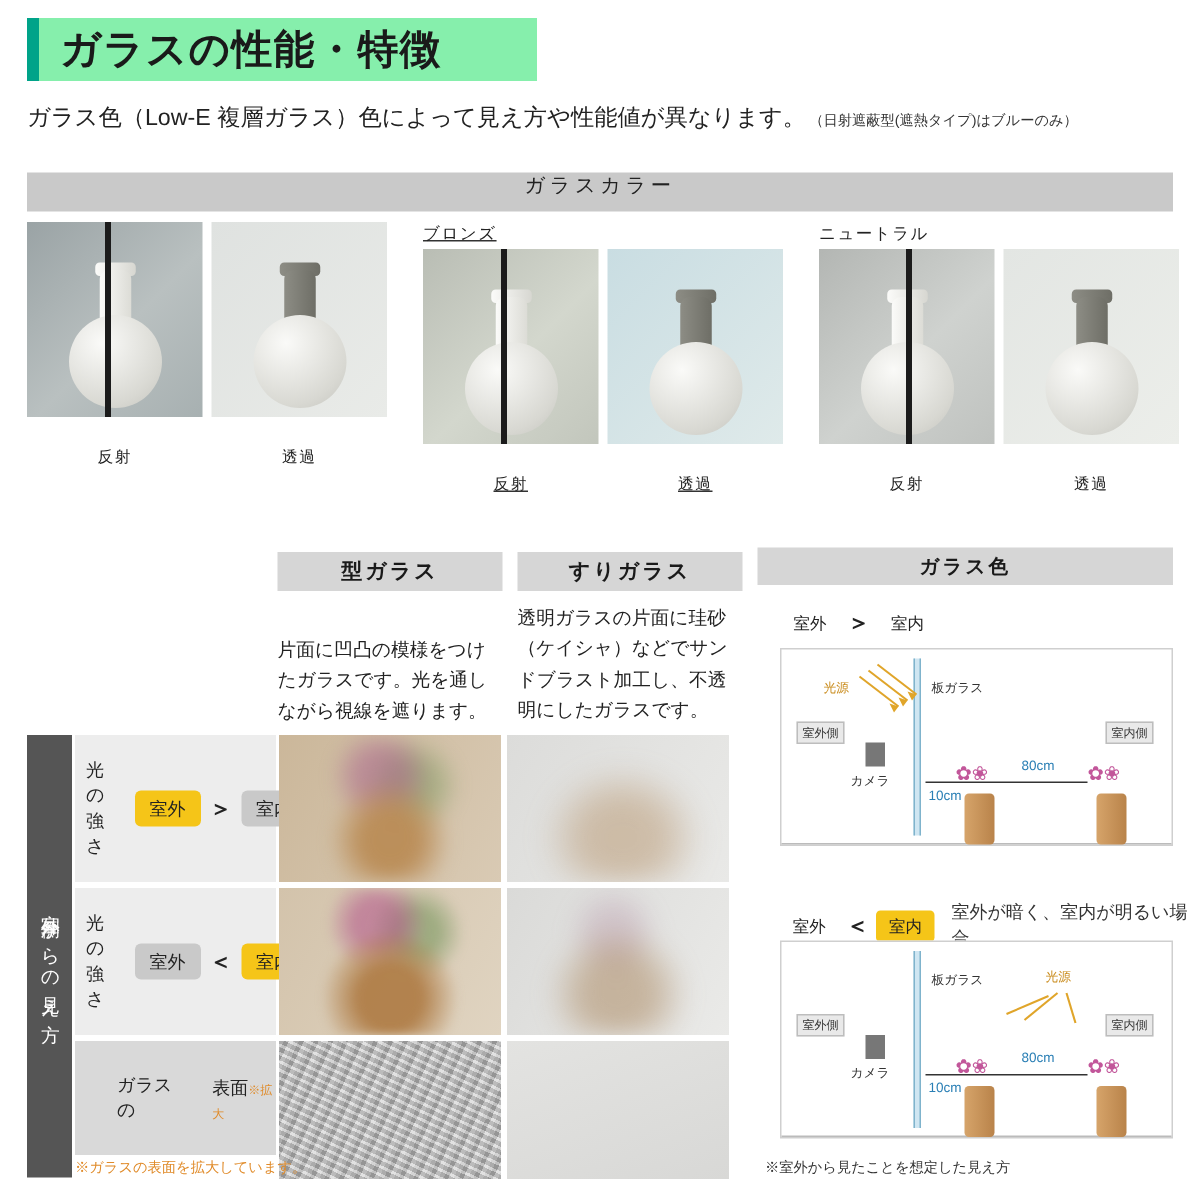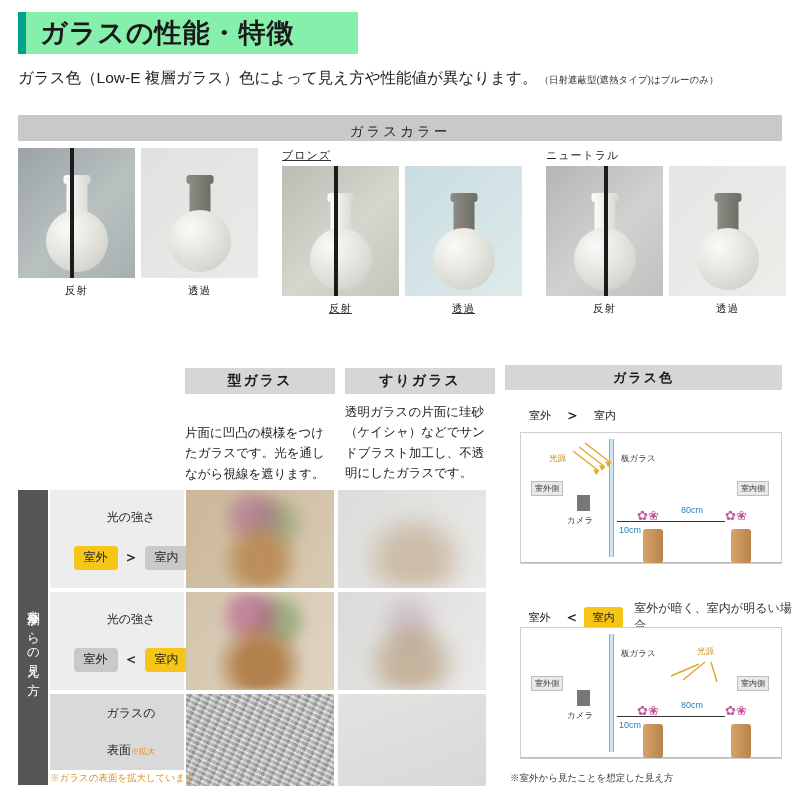--- a/index.html
+++ b/index.html
@@ -32,32 +32,32 @@
     position:absolute; left:18px; top:68px; width:764px;
     font-size:15.5px; color:#222;
     display:flex; align-items:baseline;
   }
   .lead-note { font-size:9.5px; color:#333; margin-left:2px; white-space:nowrap;}
 
   
   .band {
     position:absolute; left:18px; top:115px; width:764px; height:26px;
     background:#c9c9c9;
-    display:flex; align-items:flex-end; justify-content:center;
+    display:flex; align-items:flex-start; justify-content:center;
     font-size:13.5px; color:#222; letter-spacing:3px;
   }
 
   .color-groups {
     position:absolute; left:18px; top:148px; width:764px; height:170px;
   }
   .cgroup { position:absolute; top:0; }
   .cgroup-label { font-size:11px; color:#222; margin-bottom:3px; letter-spacing:1px;}
   .pair { display:flex; gap:6px; }
   .shot { width:117px; height:130px; position:relative; overflow:hidden; }
-  .shot-cap { text-align:center; font-size:10.5px; color:#222; margin-top:6px; letter-spacing:1px;}
+  .shot-cap { text-align:center; font-size:10.5px; color:#222; margin-top:20px; letter-spacing:1px;}
   .caps { display:flex; gap:6px; }
   .caps > div { width:117px; }
 
   
   .vase-wrap { position:absolute; inset:0; }
   .vase-body {
     position:absolute; left:50%; transform:translateX(-50%);
     bottom:6px; width:62px; height:62px; border-radius:50%;
     background:radial-gradient(circle at 35% 30%, #fafaf8, #d8d8d2 70%, #c3c3bd);
   }
@@ -92,21 +92,21 @@
   .side-label {
     position:absolute; left:18px; top:490px; width:30px; height:295px;
     background:#555; color:#fff;
     display:flex; align-items:center; justify-content:center;
     font-size:12.5px; letter-spacing:2px;
     writing-mode:vertical-rl;
   }
   .cond-cell {
     position:absolute; left:50px; width:134px;
     background:#ededed;
-    display:flex; flex-direction:column; align-items:center; justify-content:center;
+    display:flex; align-items:center; justify-content:center;
     gap:20px;
     padding-left:28px;
   }
   .cond-title { font-size:12px; color:#222; }
   .pillrow { display:flex; align-items:center; gap:6px; }
   .pill {
     width:44px; height:24px; border-radius:4px;
     display:flex; align-items:center; justify-content:center;
     font-size:12px; color:#222;
   }

